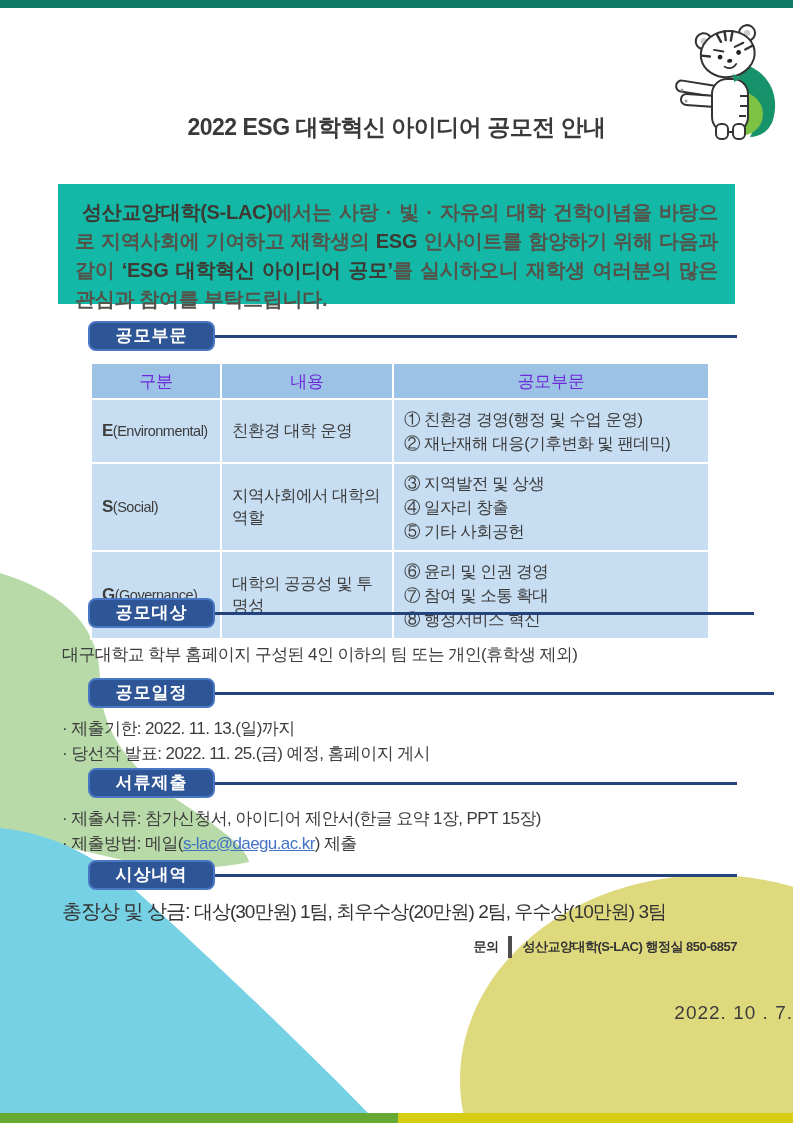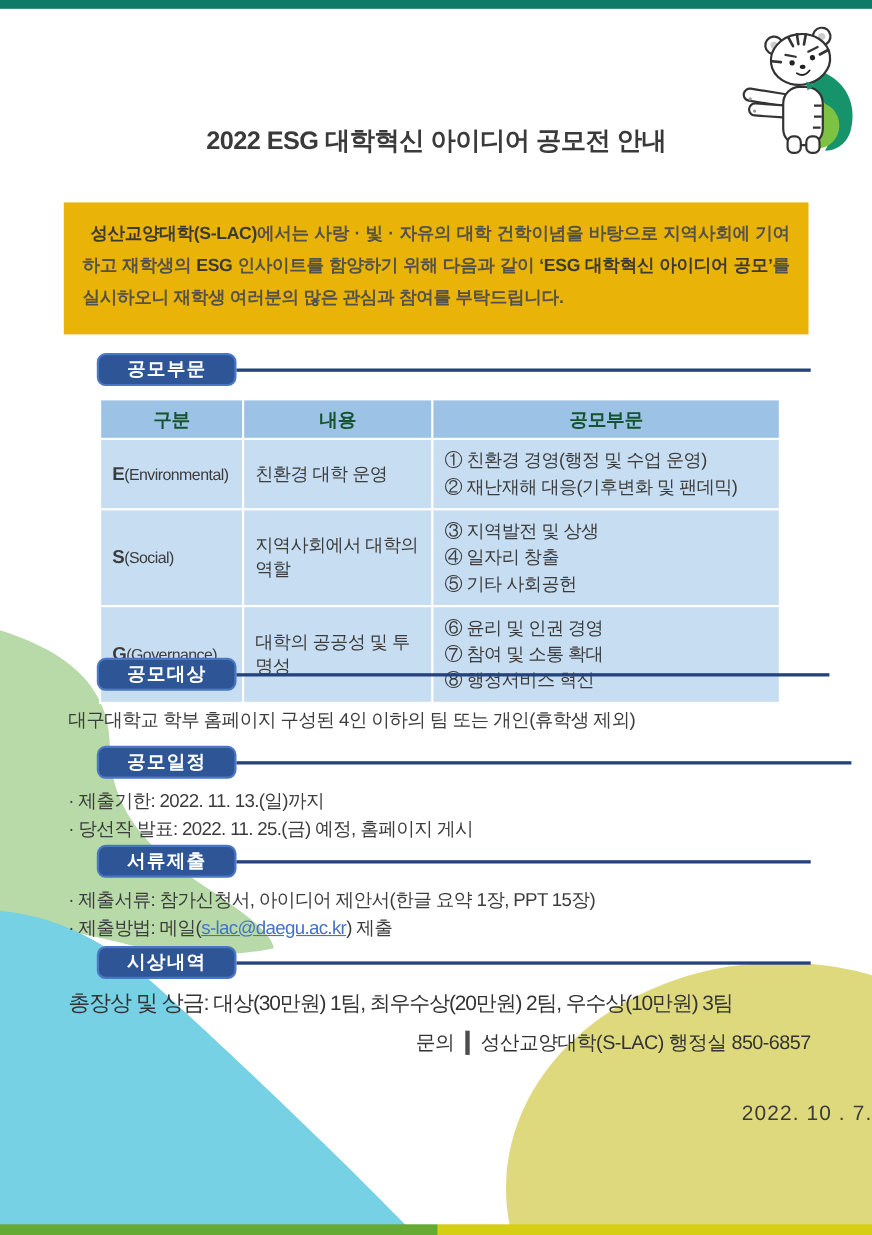--- a/index.html
+++ b/index.html
@@ -23,42 +23,42 @@
   
   .content { position:absolute; inset:0; z-index:1; }
 
   .title {
     position:absolute; top:112px; left:0; width:793px; text-align:center;
     font-size:23px; font-weight:700; color:#3a3a3a; letter-spacing:-0.5px;
   }
 
   .intro-box {
     position:absolute; left:58px; top:184px; width:677px; height:120px;
-    box-sizing:border-box; background:#eab308; padding:14px 17px 0 17px;
-    font-size:16px; line-height:29px; font-weight:700; color:#55524a;
+    box-sizing:border-box; background:#14b8a6; padding:14px 17px 0 17px;
+    font-size:20px; line-height:29px; font-weight:700; color:#55524a;
     text-align:justify; text-indent:7px; letter-spacing:-0.3px;
   }
   .intro-box .b { font-weight:700; color:#3c3a33; }
 
   .section-header { position:absolute; left:88px; width:649px; height:32px; }
   .badge {
     position:absolute; left:0; top:0; width:127px; height:30px; box-sizing:border-box;
     background:#2e5595; border:2px solid #4a77c4; border-radius:8px;
     color:#ffffff; font-size:17px; font-weight:700; text-align:center; line-height:26px;
     letter-spacing:1px;
   }
   .rule { position:absolute; left:127px; right:0; top:14px; height:3px; background:#24427c; }
 
   table.esg-table {
     position:absolute; left:90px; top:362px; width:618px;
     border-collapse:collapse; table-layout:fixed;
   }
   .esg-table th {
     background:#9cc2e5; border:2px solid #ffffff; height:32px;
-    font-size:17px; font-weight:700; color:#14532d; letter-spacing:-0.3px;
+    font-size:17px; font-weight:400; color:#6d28d9; letter-spacing:-0.3px;
   }
   .esg-table td {
     background:#c7ddf1; border:2px solid #ffffff; padding:7px 10px;
     font-size:16.5px; color:#3c3c3c; vertical-align:middle; letter-spacing:-0.5px;
   }
   .esg-table .col1 { width:130px; }
   .esg-table .col2 { width:172px; }
   .esg-table .col3 { width:316px; }
   .esg-table td .cat-letter { font-weight:700; font-size:17px; }
   .esg-table td .cat-rest { font-size:14.5px; }
@@ -69,21 +69,21 @@
   }
   .bullet-line { line-height:25px; white-space:nowrap; }
   .mail-link { color:#4472c4; text-decoration:underline; cursor:pointer; }
 
   .prize-line {
     position:absolute; left:62px; top:898px; width:680px;
     font-size:19px; color:#333333; letter-spacing:-1px; white-space:nowrap;
   }
   .prize-label { font-size:20px; }
   .contact-line {
-    position:absolute; right:56px; top:936px; font-size:18px; font-weight:400;
+    position:absolute; right:56px; top:936px; font-size:13px; font-weight:700;
     color:#333333; letter-spacing:-0.5px; display:flex; align-items:center;
   }
   .contact-sep {
     display:inline-block; width:4px; height:22px; background:#4d4d4d; margin:0 10px;
   }
 
   .footer-date {
     position:absolute; top:1002px; left:0; width:793px; text-align:right;
     font-size:19px; color:#3b3b3b; letter-spacing:1px;
   }

